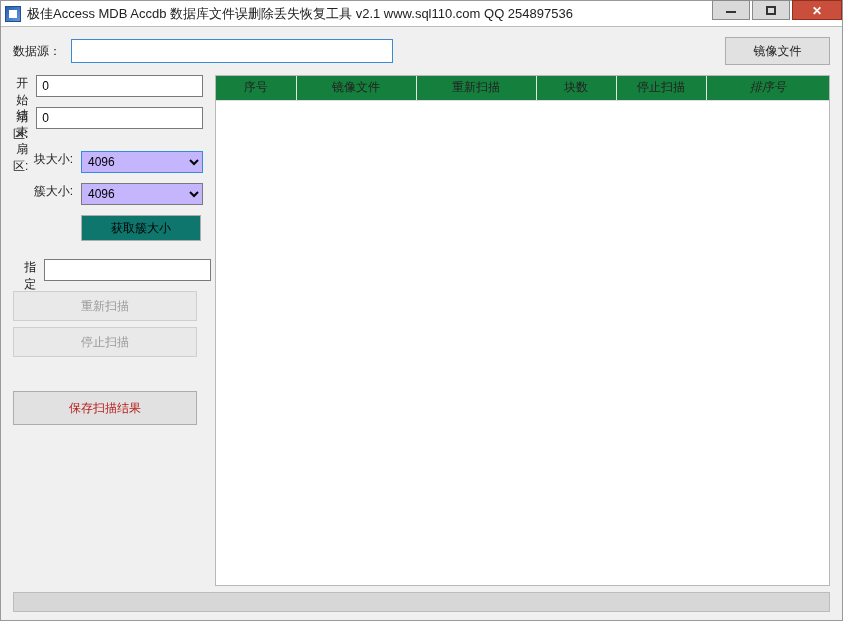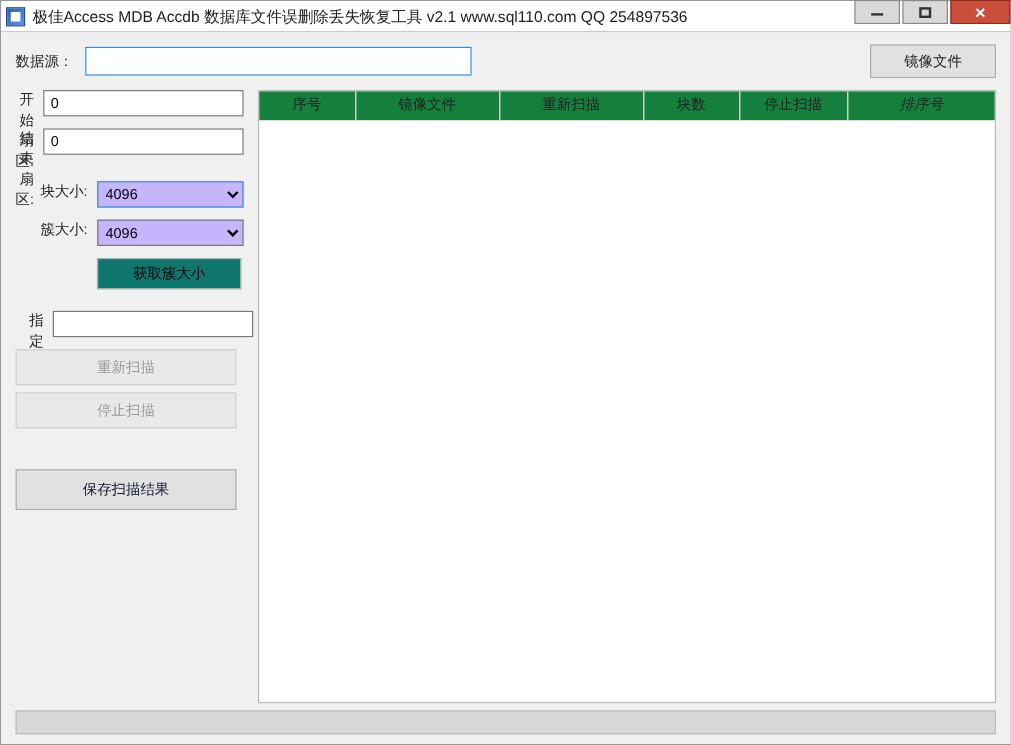--- a/index.html
+++ b/index.html
@@ -98,21 +98,21 @@
   }
   .action-btn {
     height:30px; width:184px;
     background:#e9e9e9; border:1px solid #cfcfcf;
     color:#9b9b9b; font-size:12px;
     margin-bottom:6px;
   }
   .block-btn {
     height:34px; width:184px;
     background:#e1e1e1; border:1px solid #adadad;
-    font-size:12px; color:#0f172a;
+    font-size:12px; color:#b91c1c;
   }
 
   .right-panel { flex:1; display:flex; flex-direction:column; }
   .table-wrap {
     flex:1; background:#fff; border:1px solid #b8b8b8; overflow:hidden;
   }
   table { width:100%; border-collapse:collapse; table-layout:fixed;}
   thead th {
     background:#15803d; font-weight:normal; font-size:12px; color:#222;
     border-right:1px solid #e4e4e4; border-bottom:1px solid #dcdcdc;

